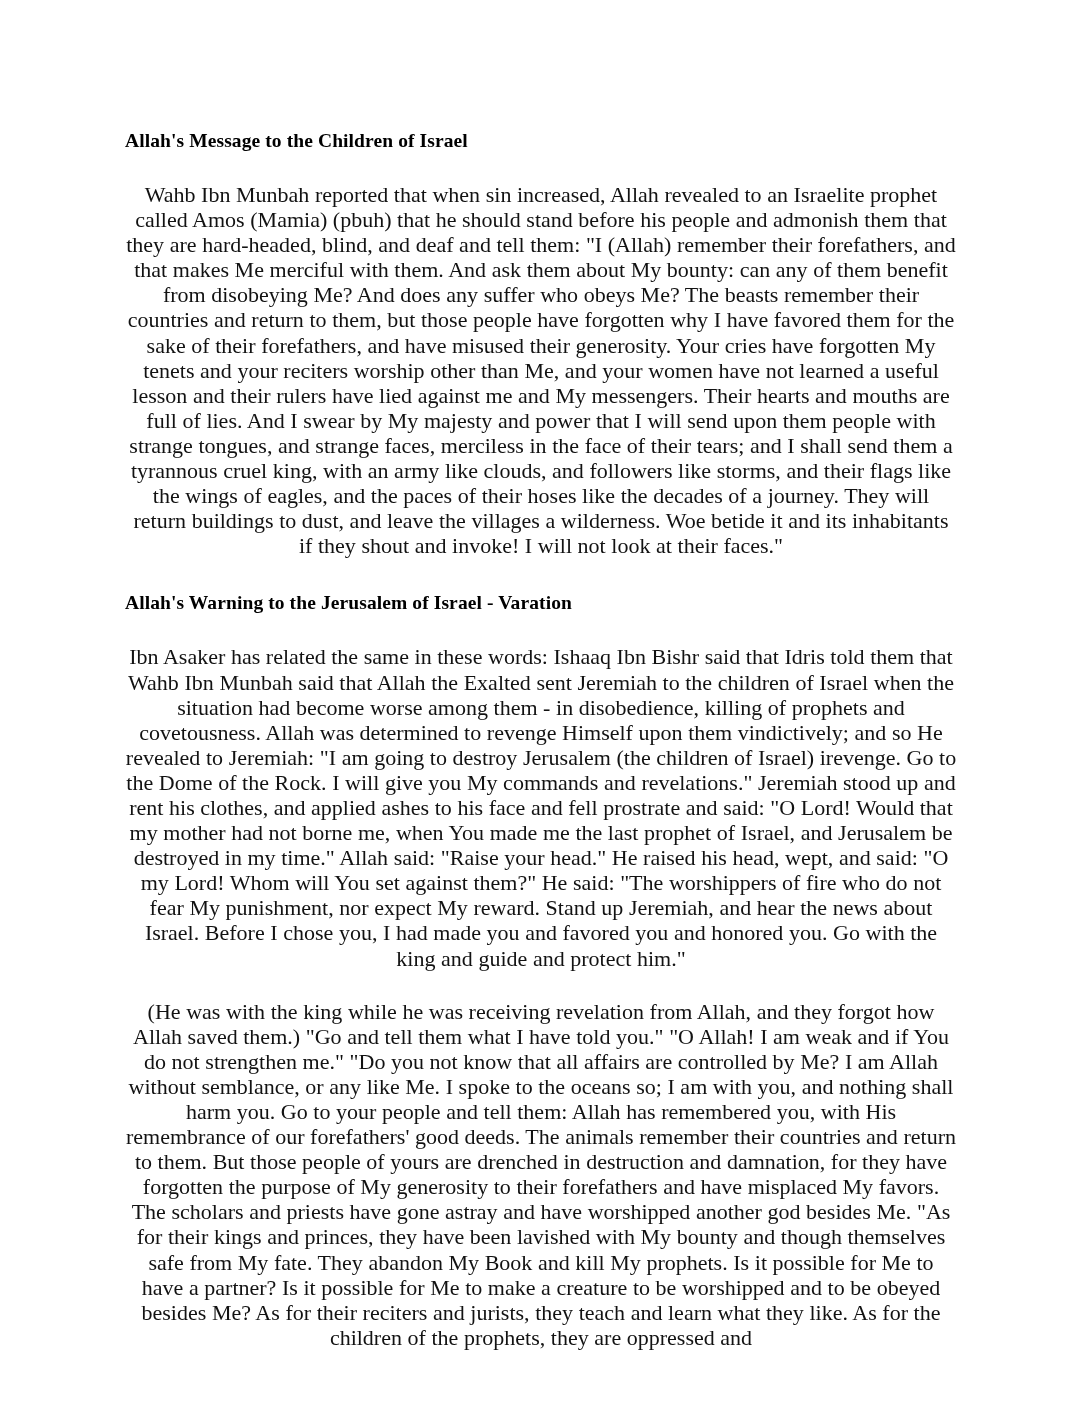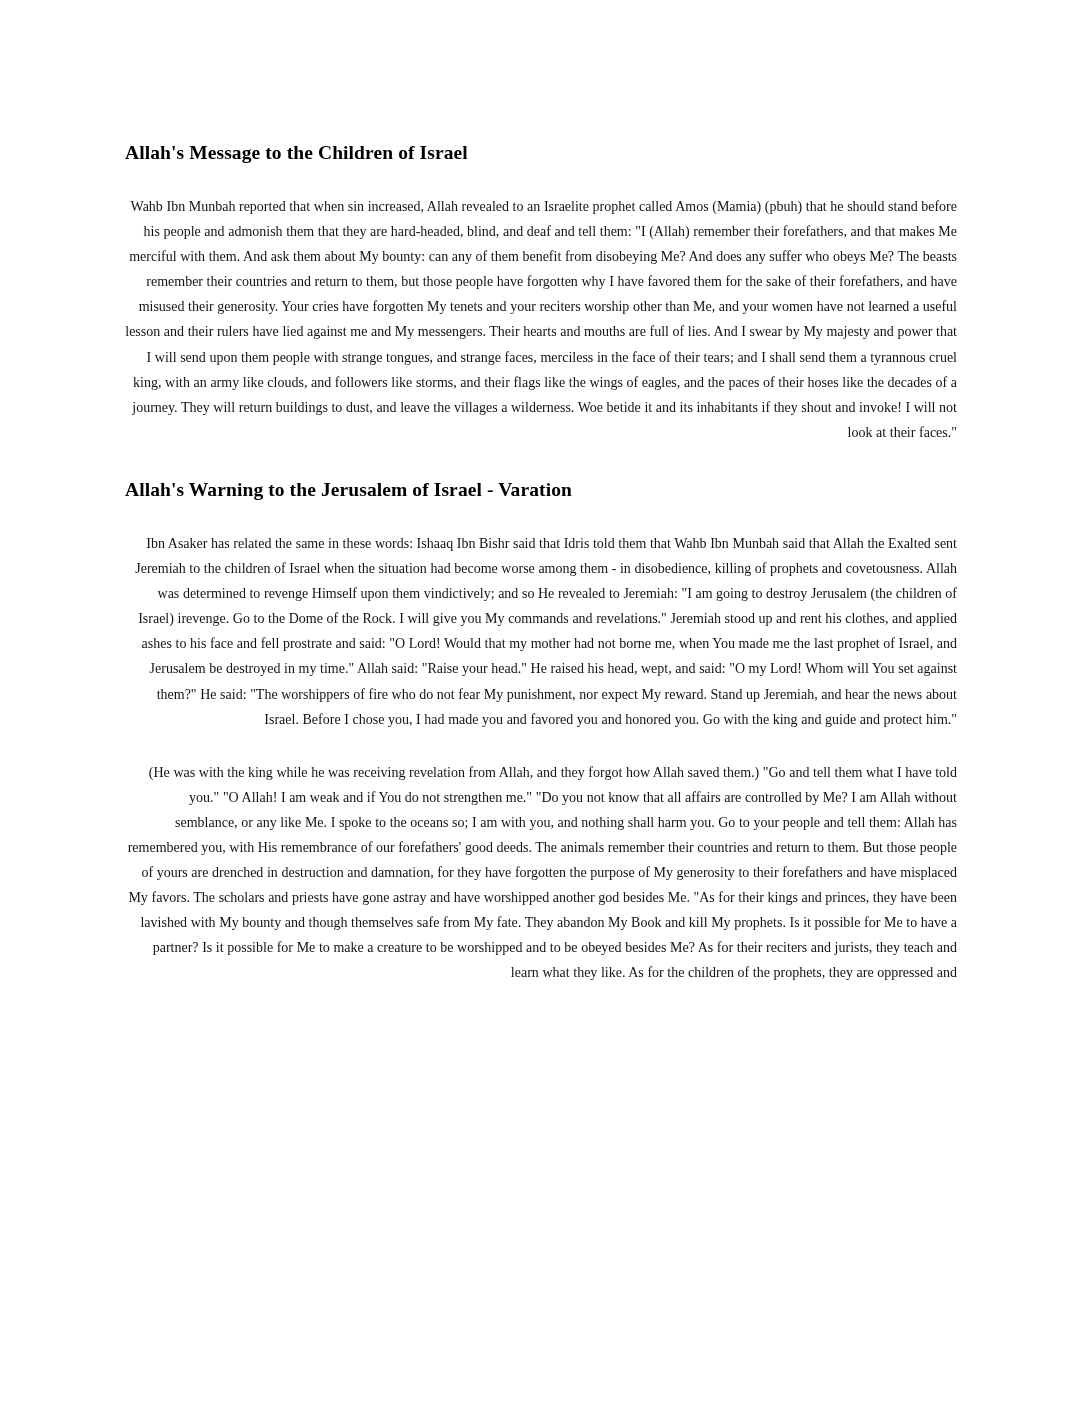--- a/index.html
+++ b/index.html
@@ -14,42 +14,42 @@
     height: 1405px;
     background: #ffffff;
     margin: 0 auto;
     overflow: hidden;
     box-sizing: border-box;
   }
 
   .content {
     position: absolute;
     left: 125px;
-    top: 140px;
+    top: 128px;
     width: 832px;
   }
 
   .doc-heading {
     font-family: "Liberation Serif", "DejaVu Serif", serif;
     font-weight: bold;
     font-size: 19.5px;
     line-height: 25px;
     color: #000000;
     margin: 0;
     letter-spacing: 0.1px;
   }
 
   .doc-paragraph {
     font-family: "Liberation Serif", "DejaVu Serif", serif;
     font-weight: normal;
-    font-size: 14px;
+    font-size: 22px;
     line-height: 25.1px;
     color: #121212;
     margin: 0;
-    text-align: right;
+    text-align: center;
     hyphens: none;
     word-spacing: 0.1px;
   }
 
   
   .gap-heading-to-para { height: 29px; }
   .gap-para-to-heading { height: 32px; }
   .gap-para-to-para    { height: 28px; }
 </style>
 </head>

